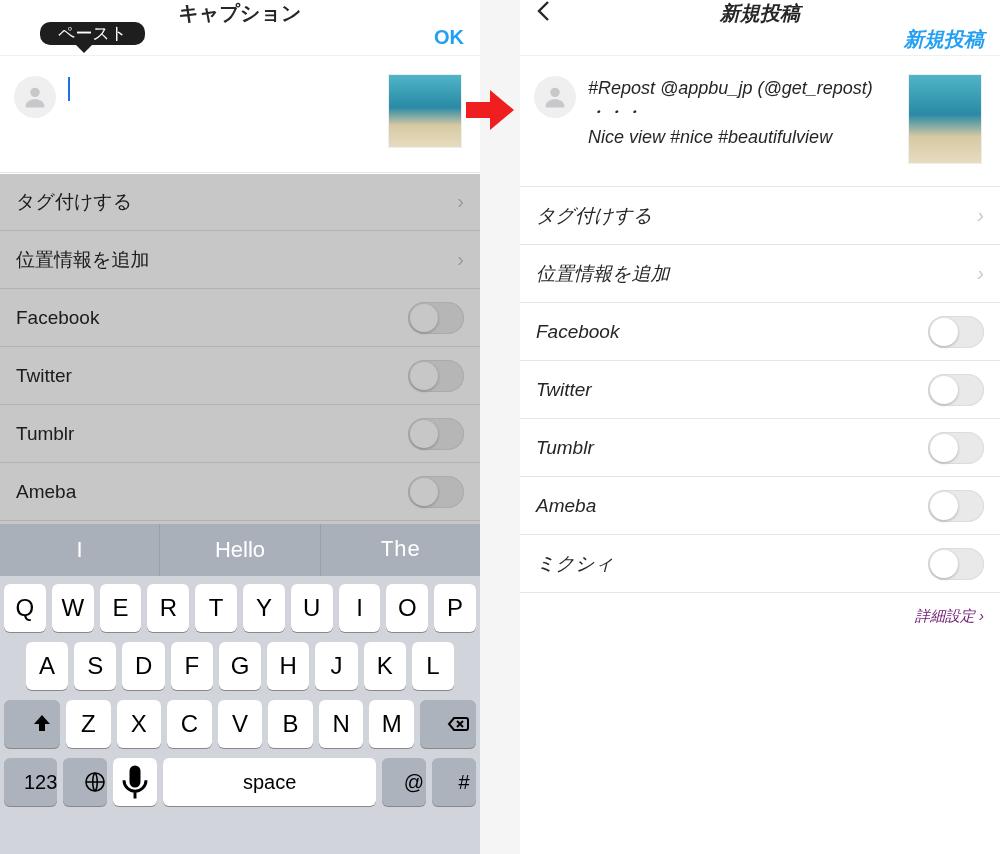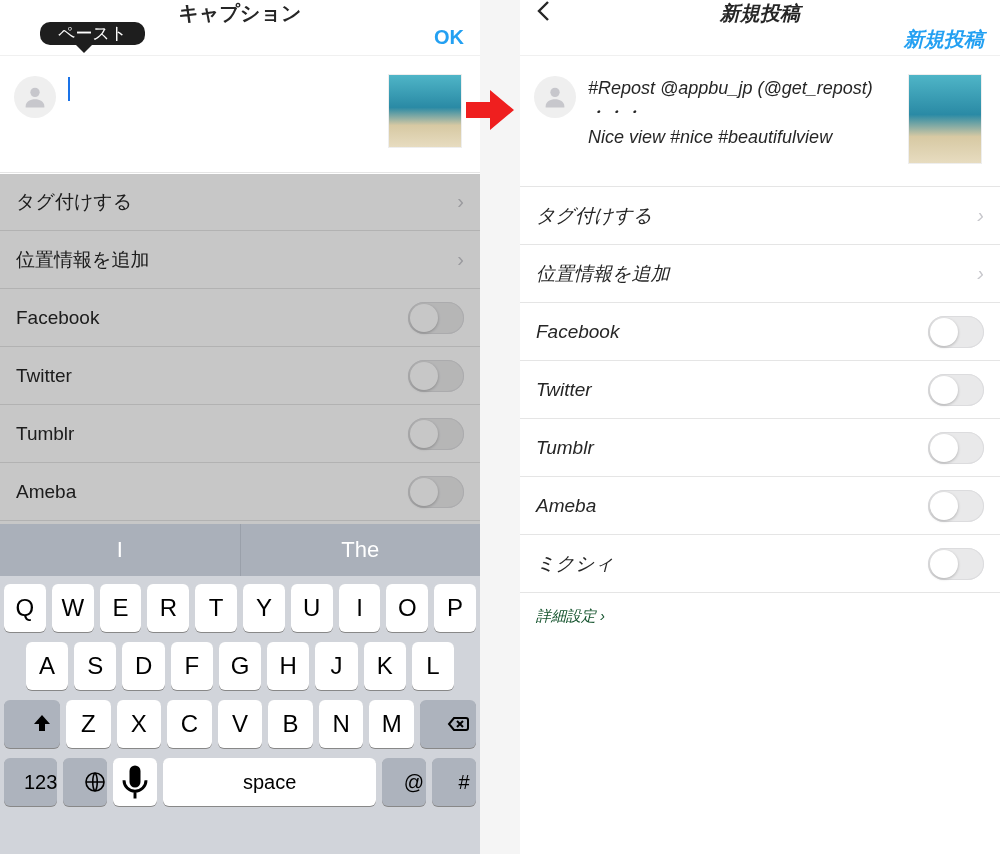--- a/index.html
+++ b/index.html
@@ -121,22 +121,23 @@
     content: "";
     position: absolute;
     left: 2px; top: 2px;
     width: 28px; height: 28px;
     border-radius: 50%;
     background: #fff;
     box-shadow: 0 1px 3px rgba(0,0,0,.25);
   }
   .advanced {
     padding: 14px 16px;
-    color: #14532d;
+    color: #701a75;
     font-size: 15px;
+    text-align: right;
   }
   .advanced .chev-sm { margin-left: 4px; }
 
   
   .dim-overlay {
     position: absolute;
     left: 0; right: 0;
     top: 174px; 
     bottom: 0;
     background: rgba(0,0,0,0.22);
@@ -182,21 +183,21 @@
     background: #aab0ba;
     display: flex;
   }
   .sug {
     flex: 1;
     display: flex; align-items: center; justify-content: center;
     color: #fff;
     font-size: 22px;
     border-right: 1px solid #9aa0aa;
   }
-  .sug:last-child { border-right: none; }
+  .sug:last-child { border-right: none; font-family: Liberation Mono, monospace; }
   .kb-rows { flex: 1; padding: 8px 4px 6px 4px; display: flex; flex-direction: column; gap: 10px; }
   .kb-row { display: flex; gap: 6px; justify-content: center; }
   .key {
     background: #fff;
     border-radius: 6px;
     box-shadow: 0 1px 0 #888;
     height: 48px;
     flex: 1;
     display: flex; align-items: center; justify-content: center;
     font-size: 24px;
@@ -284,20 +285,21 @@
         <span>Ameba</span>
         <span class="toggle"></span>
       </div>
     </div>
 
     <div class="dim-overlay"></div>
 
     <div class="keyboard">
       <div class="sug-row">
         <div class="sug">I</div>
+        <div class="sug">Hello</div>
         <div class="sug">The</div>
       </div>
       <div class="kb-rows">
         <div class="kb-row">
           <div class="key">Q</div>
           <div class="key">W</div>
           <div class="key">E</div>
           <div class="key">R</div>
           <div class="key">T</div>
           <div class="key">Y</div>

